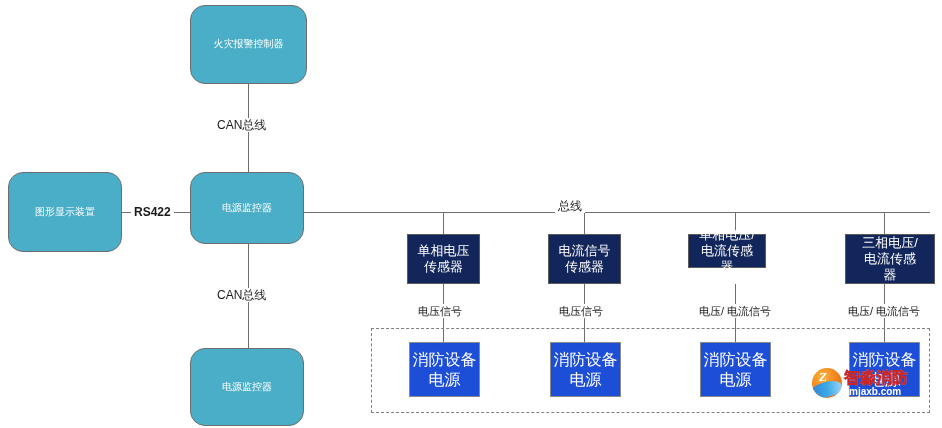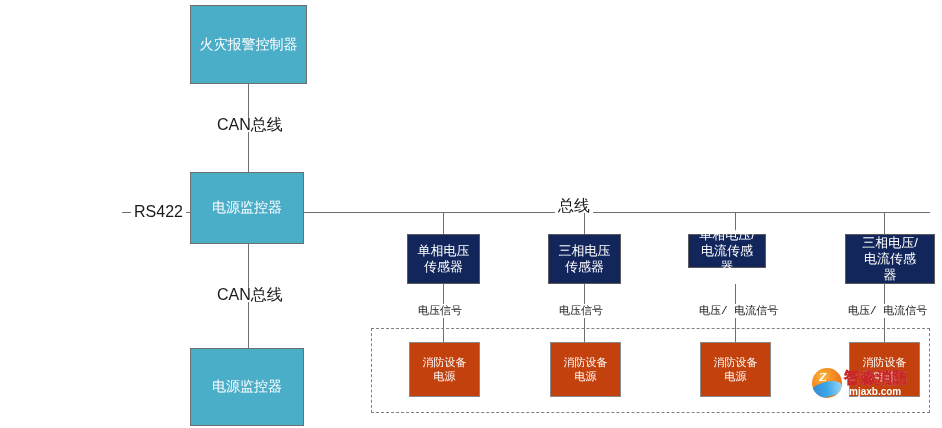--- a/index.html
+++ b/index.html
@@ -27,54 +27,54 @@
     text-align: center;
     color: #ffffff;
     line-height: 1.25;
     white-space: pre-line;
     border: 1px solid #7a7a7a;
     z-index: 3;
   }
   .node.teal {
     background: #4BAEC8;
     border-color: #6e6e6e;
-    font-size: 14px;
+    font-size: 10px;
+    border-radius: 15px;
   }
   .node.navy {
     background: #12265C;
     border-color: #5a5a5a;
     font-size: 13px;
   }
   .node.red {
-    background: #c2410c;
+    background: #1d4ed8;
     border-color: #8a8a8a;
-    font-size: 11px;
+    font-size: 16px;
   }
   
   .line {
     position: absolute;
     background: #6f6f6f;
     z-index: 1;
   }
   .line.v { width: 1px; }
   .line.h { height: 1px; }
   
   .edge-label {
     position: absolute;
-    font-size: 16px;
+    font-size: 12px;
     color: #1a1a1a;
     background: #ffffff;
     padding: 0 3px;
     white-space: nowrap;
     z-index: 4;
     line-height: 14px;
   }
   .edge-label.sig {
     font-size: 11px;
-    font-family: Liberation Mono, monospace;
   }
   
   .dashed-group {
     position: absolute;
     box-sizing: border-box;
     border: 1.5px dashed #808080;
     background: transparent;
     z-index: 2;
   }
   
@@ -158,29 +158,30 @@
 
   <div class="line v" style="left:443px; top:284px; height:58px;"></div>
   <div class="line v" style="left:584px; top:284px; height:58px;"></div>
   <div class="line v" style="left:735px; top:284px; height:58px;"></div>
   <div class="line v" style="left:884px; top:284px; height:58px;"></div>
 
   <div class="dashed-group" style="left:371px; top:328px; width:559px; height:85px;"></div>
 
   <div class="node teal" style="left:190px; top:5px; width:117px; height:79px;">火灾报警控制器</div>
 
+  <div class="node teal" style="left:8px; top:172px; width:114px; height:80px;">图形显示装置</div>
 
   <div class="node teal" style="left:190px; top:172px; width:114px; height:72px;">电源监控器</div>
 
   <div class="node teal" style="left:190px; top:348px; width:114px; height:78px;">电源监控器</div>
 
   <div class="node navy" style="left:407px; top:234px; width:73px; height:50px;">单相电压
 传感器</div>
 
-  <div class="node navy" style="left:548px; top:234px; width:73px; height:50px;">三相电压
+  <div class="node navy" style="left:548px; top:234px; width:73px; height:50px;">电流信号
 传感器</div>
 
   <div class="node navy" style="left:688px; top:234px; width:78px; height:34px;">单相电压/
 电流传感
 器</div>
 
   <div class="node navy" style="left:845px; top:234px; width:90px; height:50px;">三相电压/
 电流传感
 器</div>
 
@@ -191,21 +192,21 @@
 电源</div>
 
   <div class="node red" style="left:700px; top:342px; width:71px; height:55px;">消防设备
 电源</div>
 
   <div class="node red" style="left:849px; top:342px; width:71px; height:55px;">消防设备
 电源</div>
 
   <div class="edge-label" style="left:214px; top:118px;">CAN总线</div>
 
-  <div class="edge-label" style="left:131px; top:205px;">RS422</div>
+  <div class="edge-label" style="left:131px; top:205px;font-weight:bold;">RS422</div>
 
   <div class="edge-label" style="left:214px; top:288px;">CAN总线</div>
 
   <div class="edge-label" style="left:555px; top:199px;">总线</div>
 
   <div class="edge-label sig" style="left:415px; top:304px;">电压信号</div>
 
   <div class="edge-label sig" style="left:556px; top:304px;">电压信号</div>
 
   <div class="edge-label sig" style="left:696px; top:304px;">电压/ 电流信号</div>

